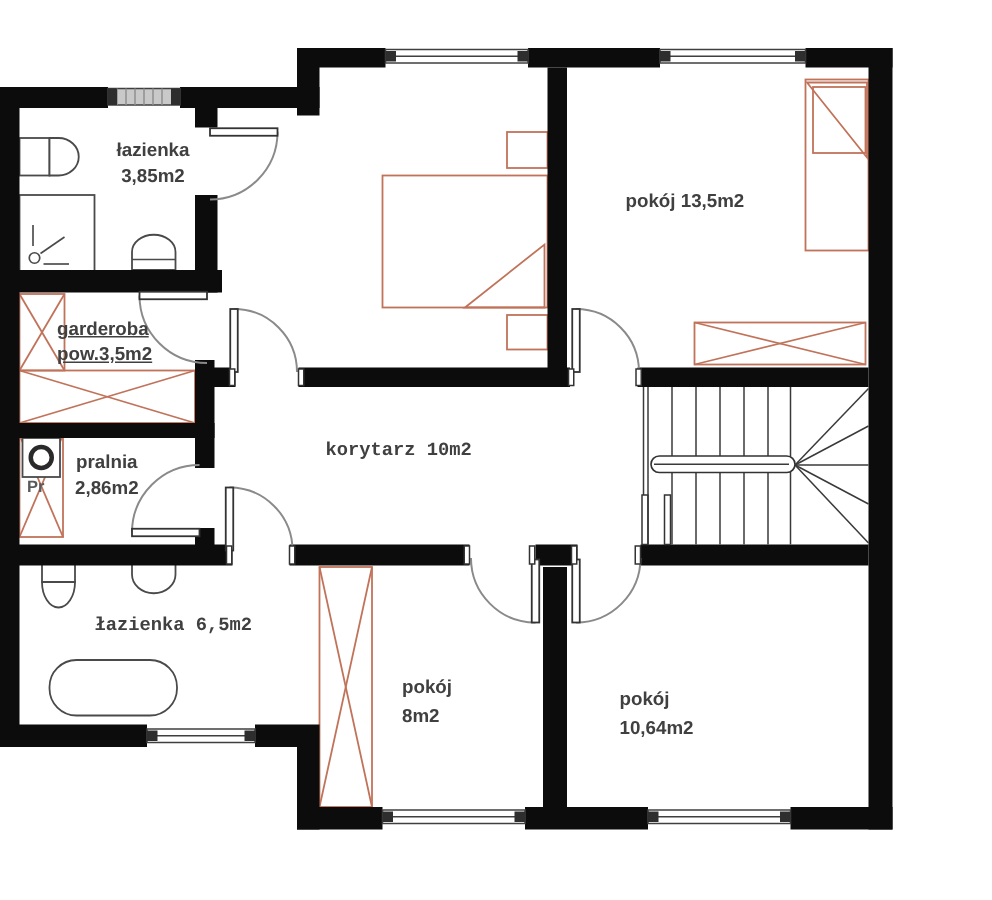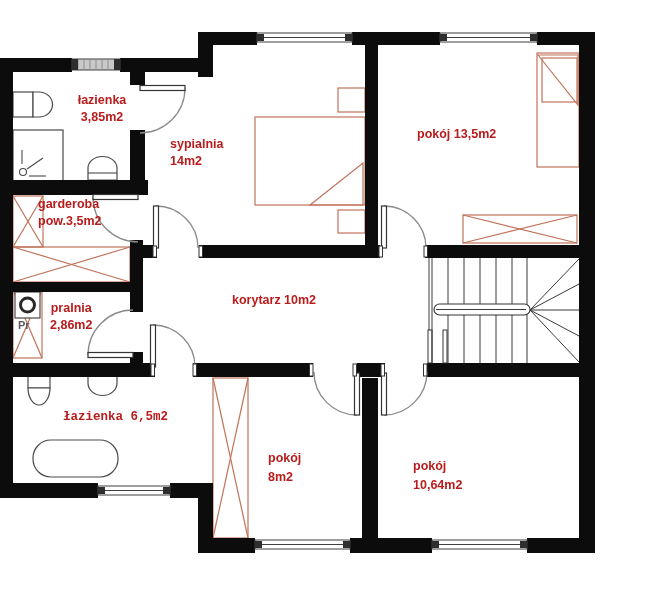--- a/index.html
+++ b/index.html
@@ -13,21 +13,21 @@
   .winhatch{fill:#c9c9c9;stroke:#3f3f3f;stroke-width:1;}
   .tick{stroke:#8f8f8f;stroke-width:1;}
   .door-arc{fill:none;stroke:#8a8a8a;stroke-width:1.3;}
   .leaf{fill:#ffffff;stroke:#333333;stroke-width:1.2;}
   .jamb{fill:#ffffff;stroke:#333333;stroke-width:1;}
   .stair{stroke:#3a3a3a;stroke-width:1;fill:none;}
   .rail{fill:#ffffff;stroke:#333333;stroke-width:1.1;}
   .furn{fill:none;stroke:#c1735a;stroke-width:1.2;}
   .fix{fill:#ffffff;stroke:#4a4a4a;stroke-width:1.2;}
   .fixline{stroke:#4a4a4a;stroke-width:1.1;fill:none;}
-  .lbl{position:absolute;z-index:2;color:#b91c1c;font-weight:bold;
+  .lbl{position:absolute;z-index:2;color:#404040;font-weight:bold;
        font-size:12.5px;line-height:17px;white-space:nowrap;}
   .lbl span{display:block;}
   .lbl-center{text-align:center;}
   .wide{line-height:19px;}
   #washer-label{position:absolute;z-index:2;color:#5a5a5a;font-weight:bold;font-size:11px;}
 </style>
 </head>
 <body>
 
 <div id="stage">
@@ -215,35 +215,31 @@
     <rect class="rail" x="434" y="304" width="96" height="11" rx="5.5"></rect>
     <line class="stair" x1="436" y1="309.5" x2="526" y2="309.5"></line>
   </g>
 </svg>
 
 <div class="lbl lbl-center" style="left:64px;top:92px;width:76px;">
   <span>łazienka</span>
   <span>3,85m2</span>
 </div>
 
-<div class="lbl" style="left:170px;top:136px;">
-  <span>sypialnia</span>
-  <span>14m2</span>
-</div>
 
 <div class="lbl" style="left:417px;top:126px;text-align:center;">
   <span>pokój 13,5m2</span>
 </div>
 
-<div class="lbl" style="left:38px;top:196px;">
+<div class="lbl" style="left:38px;top:211px;text-decoration:underline;">
   <span>garderoba</span>
   <span>pow.3,5m2</span>
 </div>
 
-<div class="lbl" style="left:232px;top:292px;">
+<div class="lbl" style="left:217px;top:292px;font-family:Liberation Mono, monospace;">
   <span>korytarz 10m2</span>
 </div>
 
 <div class="lbl" style="left:50px;top:300px;text-align:center;">
   <span>pralnia</span>
   <span>2,86m2</span>
 </div>
 
 <div class="lbl" style="left:63px;top:409px;font-family:Liberation Mono, monospace;">
   <span>łazienka 6,5m2</span>

